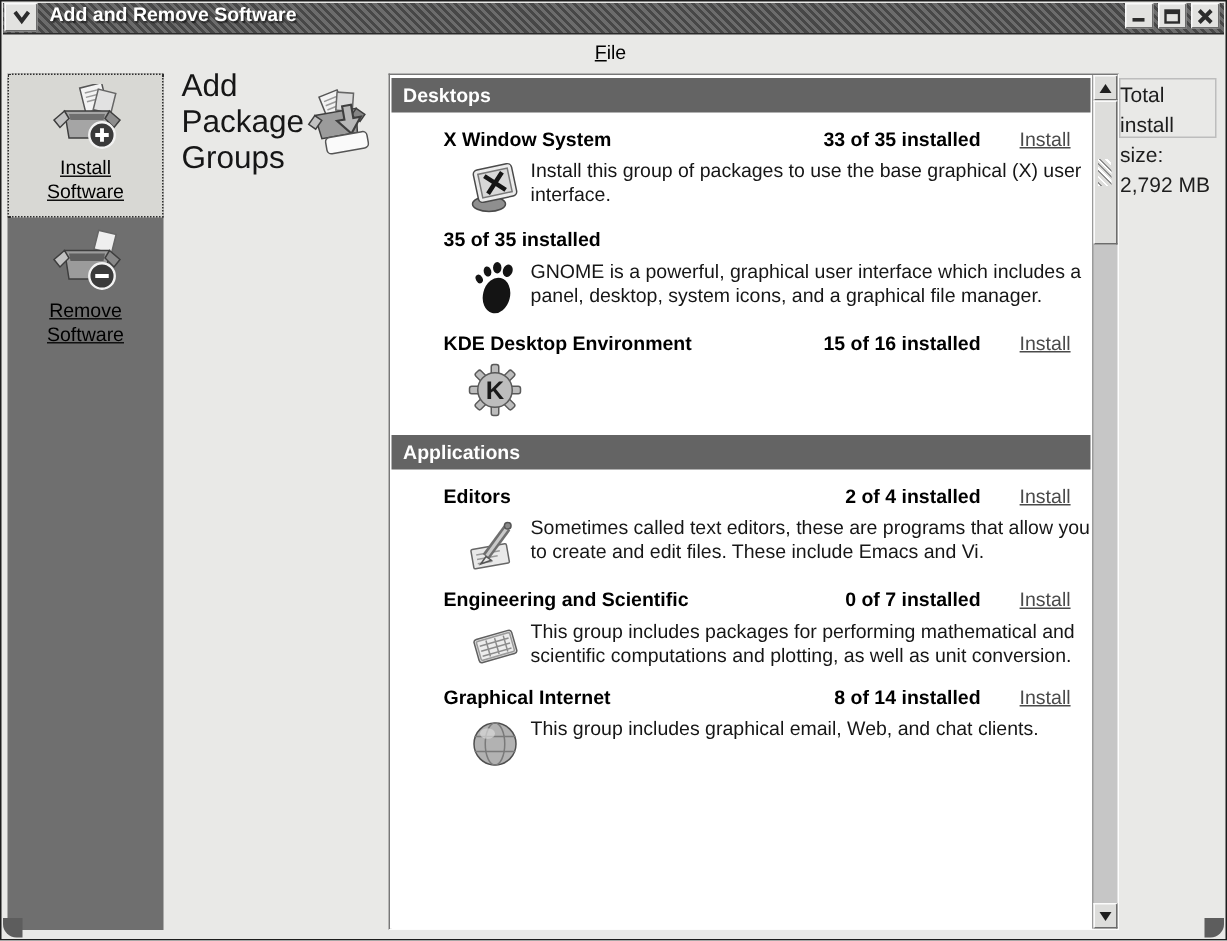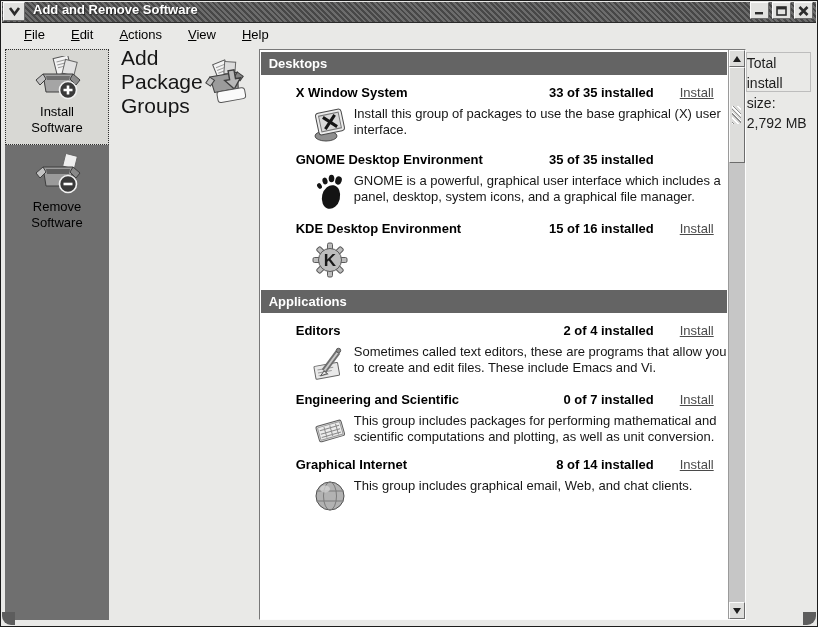--- a/index.html
+++ b/index.html
@@ -30,31 +30,31 @@
   .win-btns { display:flex; gap:3px; margin-right:3px; }
   .win-btn {
     width:19px; height:17px; background:#e2e2e0;
     border:1px solid; border-color:#fbfbfb #6c6c6c #6c6c6c #fbfbfb;
     display:flex; align-items:center; justify-content:center;
   }
 
   
   .menubar {
     position:absolute; top:23px; left:4px; right:16px; height:24px;
-    display:flex; padding-left:8px; gap:4px;
+    display:flex; align-items:center; padding-left:8px; gap:4px;flex-direction:column;
   }
   .menu-item {
     display:inline-block; padding:3px 11px; color:#000; cursor:default;
   }
   .menu-item::first-letter { text-decoration:underline; }
 
   
   .body { position:absolute; top:48px; left:4px; right:4px; bottom:6px; display:flex; }
 
-  .sidebar { width:104px; background:#6f6f6f; flex:none; }
+  .sidebar { width:104px; background:#6f6f6f; flex:none;text-decoration:underline; }
   .side-item {
     width:100%; padding:6px 2px 8px 2px; text-align:center; color:#000;
     line-height:16px; cursor:default;
   }
   .side-item.selected { background:#d8d8d4; border:1px dotted #2f2f2f; }
   .side-icon { display:block; margin:0 auto 2px auto; width:52px; height:46px; }
   .side-label { display:block; width:72px; margin:0 auto; }
 
   .main { flex:1; display:flex; flex-direction:row; padding:0 2px 0 6px; }
 
@@ -237,21 +237,20 @@
                     <path d="M13 10 L25 22 M25 10 L13 22" stroke="#161616" stroke-width="3"></path>
                   </g>
                 </svg>
               </span>
               <span class="pkg-desc">Install this group of packages to use the base graphical (X) user interface.</span>
             </div>
           </div>
 
           <div class="pkg-row">
             <div class="pkg-head">
-              <span class="pkg-title">GNOME Desktop Environment</span>
               <span class="pkg-count">35 of 35 installed</span>
               <a class="pkg-install"></a>
             </div>
             <div class="pkg-body">
               <span class="pkg-icon">
                 <svg width="30" height="38" viewBox="0 0 30 38">
                   <ellipse cx="16" cy="24" rx="9" ry="12" transform="rotate(14 16 24)" fill="#141414"></ellipse>
                   <ellipse cx="4.5" cy="13" rx="2.2" ry="3" transform="rotate(-30 4.5 13)" fill="#141414"></ellipse>
                   <ellipse cx="10" cy="8" rx="2.5" ry="3.4" transform="rotate(-15 10 8)" fill="#141414"></ellipse>
                   <ellipse cx="16.5" cy="5.5" rx="2.8" ry="3.8" fill="#141414"></ellipse>

